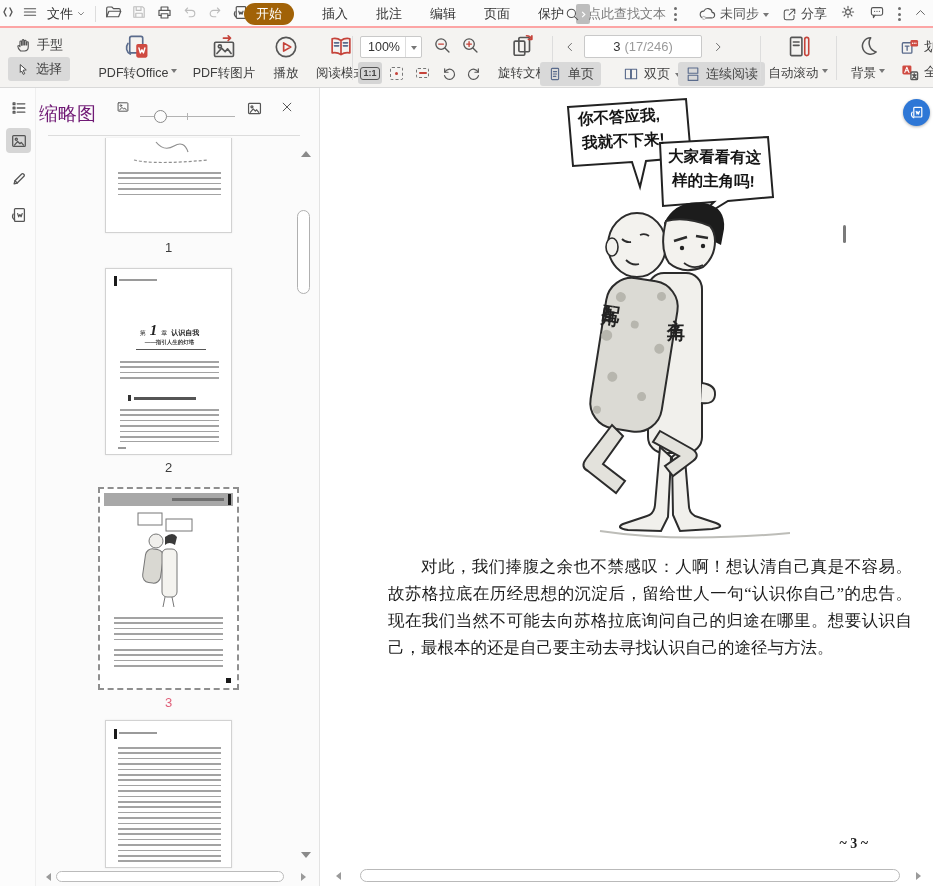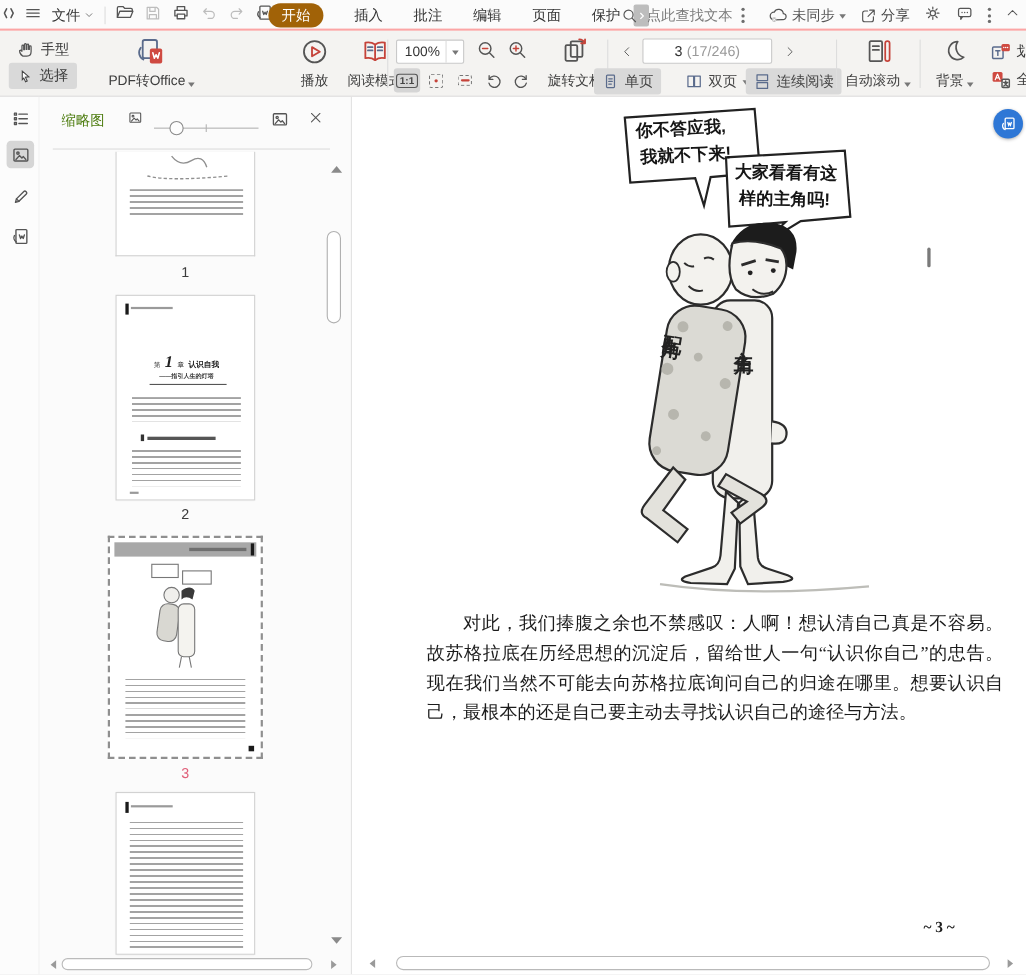--- a/index.html
+++ b/index.html
@@ -30,21 +30,21 @@
   .sync { display:flex; align-items:center; gap:4px; font-size:13px; color:#555; cursor:pointer;justify-content:flex-end; }
   .share { display:flex; align-items:center; gap:4px; font-size:13px; color:#444; cursor:pointer; }
 
   
   .toolbar { position:absolute; left:0; top:28px; width:933px; height:60px; background:#f4f3f1; border-bottom:1px solid #d9d9d9; overflow:hidden; }
   .toolbar .tvdiv { position:absolute; top:8px; width:1px; height:44px; background:#ddd; }
   .tool-rows { position:absolute; left:8px; top:5px; }
   .tool-row { display:flex; align-items:center; gap:6px; font-size:13px; color:#3c3c3c; padding:2px 7px; border-radius:3px; height:24px; cursor:pointer; }
   .tool-row.sel { background:#d9d9d9; }
   .tbtn { position:absolute; top:4px; height:52px; display:flex; flex-direction:column; align-items:center; justify-content:space-between; padding:2px 0; font-size:12.5px; color:#3d3d3d; cursor:pointer; }
-  .lblrow { display:flex; align-items:flex-end; gap:3px; white-space:nowrap; }
+  .lblrow { display:flex; align-items:flex-start; gap:3px; white-space:nowrap; }
   .combo { position:absolute; left:360px; top:8px; width:62px; height:22px; background:#fff; border:1px solid #c9c9c9; border-radius:2px; display:flex; align-items:center; font-size:12.5px; color:#333; cursor:pointer; }
   .combo .val { flex:1; padding-left:7px; }
   .combo .cbtn { width:16px; height:100%; border-left:1px solid #ddd; display:flex; align-items:center; justify-content:center; }
   .sqbtn { position:absolute; top:34px; width:24px; height:22px; display:flex; align-items:center; justify-content:center; border-radius:3px; cursor:pointer; }
   .sqbtn.sel { background:#d5d5d5; }
   .onetoone { border:1.2px solid #555; border-radius:3px; font-size:9px; color:#444; padding:0.5px 2.5px; font-weight:bold; }
   .fitbox { width:13px; height:13px; border:1px dashed #777; border-radius:2px; position:relative; }
   .fitbox .dot { position:absolute; left:4.5px; top:4.5px; width:3px; height:3px; background:#c5433a; border-radius:50%; }
   .fitbox .bar { position:absolute; left:2px; top:5px; width:8px; height:2.5px; background:#c5433a; border-radius:1px; }
   .navchev { position:absolute; top:8px; width:20px; height:22px; display:flex; align-items:center; justify-content:center; cursor:pointer; }
@@ -53,21 +53,21 @@
   .pagefield .tot { color:#9a9a9a; }
   .mode { position:absolute; top:34px; height:24px; display:flex; align-items:center; gap:5px; font-size:13px; color:#444; padding:0 7px; border-radius:3px; cursor:pointer; white-space:nowrap; }
   .mode.sel { background:#d9d9d9; }
   .transbtn { position:absolute; height:22px; display:flex; align-items:center; gap:5px; font-size:13px; color:#3d3d3d; cursor:pointer; white-space:nowrap; }
 
   
   .iconstrip { position:absolute; left:0; top:88px; width:36px; height:798px; background:#fcfcfc; border-right:1px solid #efefef; }
   .stripbtn { position:absolute; left:6px; width:25px; height:25px; display:flex; align-items:center; justify-content:center; border-radius:4px; cursor:pointer; }
   .stripbtn.sel { background:#d6d6d6; }
   .thumbpanel { position:absolute; left:36px; top:88px; width:284px; height:798px; background:#fbfbfb; border-right:1px solid #e3e3e3; }
-  .panel-title { position:absolute; left:20px; top:13px; font-size:13px; color:#4d7c0f; }
+  .panel-title { position:absolute; left:3px; top:13px; font-size:19px; color:#701a75; }
   .ph-icon { position:absolute; top:12px; cursor:pointer; }
   .slider { position:absolute; left:104px; top:22px; width:95px; height:14px; cursor:pointer; }
   .slider .track { position:absolute; left:0; top:6px; width:95px; height:1px; background:#b3b3b3; }
   .slider .tick { position:absolute; left:47px; top:3px; width:1px; height:7px; background:#b3b3b3; }
   .slider .knob { position:absolute; left:14px; top:0; width:13px; height:13px; border:1.5px solid #8a8a8a; border-radius:50%; background:#fdfdfd; }
   .panel-sep { position:absolute; left:12px; top:47px; width:252px; height:1px; background:#dcdcdc; }
 
   .thumb { position:absolute; left:69px; width:127px; background:#fff; border:1px solid #d2d2d2; box-shadow:0 0 2px rgba(0,0,0,0.08); overflow:hidden; cursor:pointer; }
   .tnum { position:absolute; left:69px; width:127px; text-align:center; font-size:13px; color:#3c3c3c; }
   .tnum.selnum { color:#e0607a; }
@@ -233,20 +233,29 @@
           <path class="blue" d="M2.5 8a6 6 0 0 0 2 9"></path>
           <rect x="9.5" y="8.5" width="9.5" height="11.5" rx="1.5" fill="#cf4a41" stroke="none"></rect>
           <path d="M11.8 11.8l1.2 4.2 1.3-2.7 1.3 2.7 1.2-4.2" style="stroke:#fff;stroke-width:1.2;"></path>
         </svg>
       <span class="lblrow">
           <span>PDF转Office</span>
           <span class="caret"></span>
         </span>
     </div>
 
+    <div class="tbtn" style="left:186px;width:76px;">
+      <svg width="26" height="26" viewBox="0 0 22 22" class="ic">
+          <rect x="3" y="7" width="16" height="12" rx="1"></rect>
+          <circle cx="7.5" cy="10.5" r="1.3"></circle>
+          <path d="M5 16.5l4-4.5 3 3 2-2.5 3 4"></path>
+          <path class="red" d="M10.5 3.5h6M14.5 1.5l2 2-2 2"></path>
+        </svg>
+      <span>PDF转图片</span>
+    </div>
 
     <div class="tbtn" style="left:266px;width:40px;">
       <svg width="26" height="26" viewBox="0 0 22 22" class="ic">
           <circle cx="11" cy="11" r="8.2"></circle>
           <path class="red" d="M9 7.5l6 3.5-6 3.5z"></path>
         </svg>
       <span>播放</span>
     </div>
 
     <div class="tbtn" style="left:310px;width:62px;">

